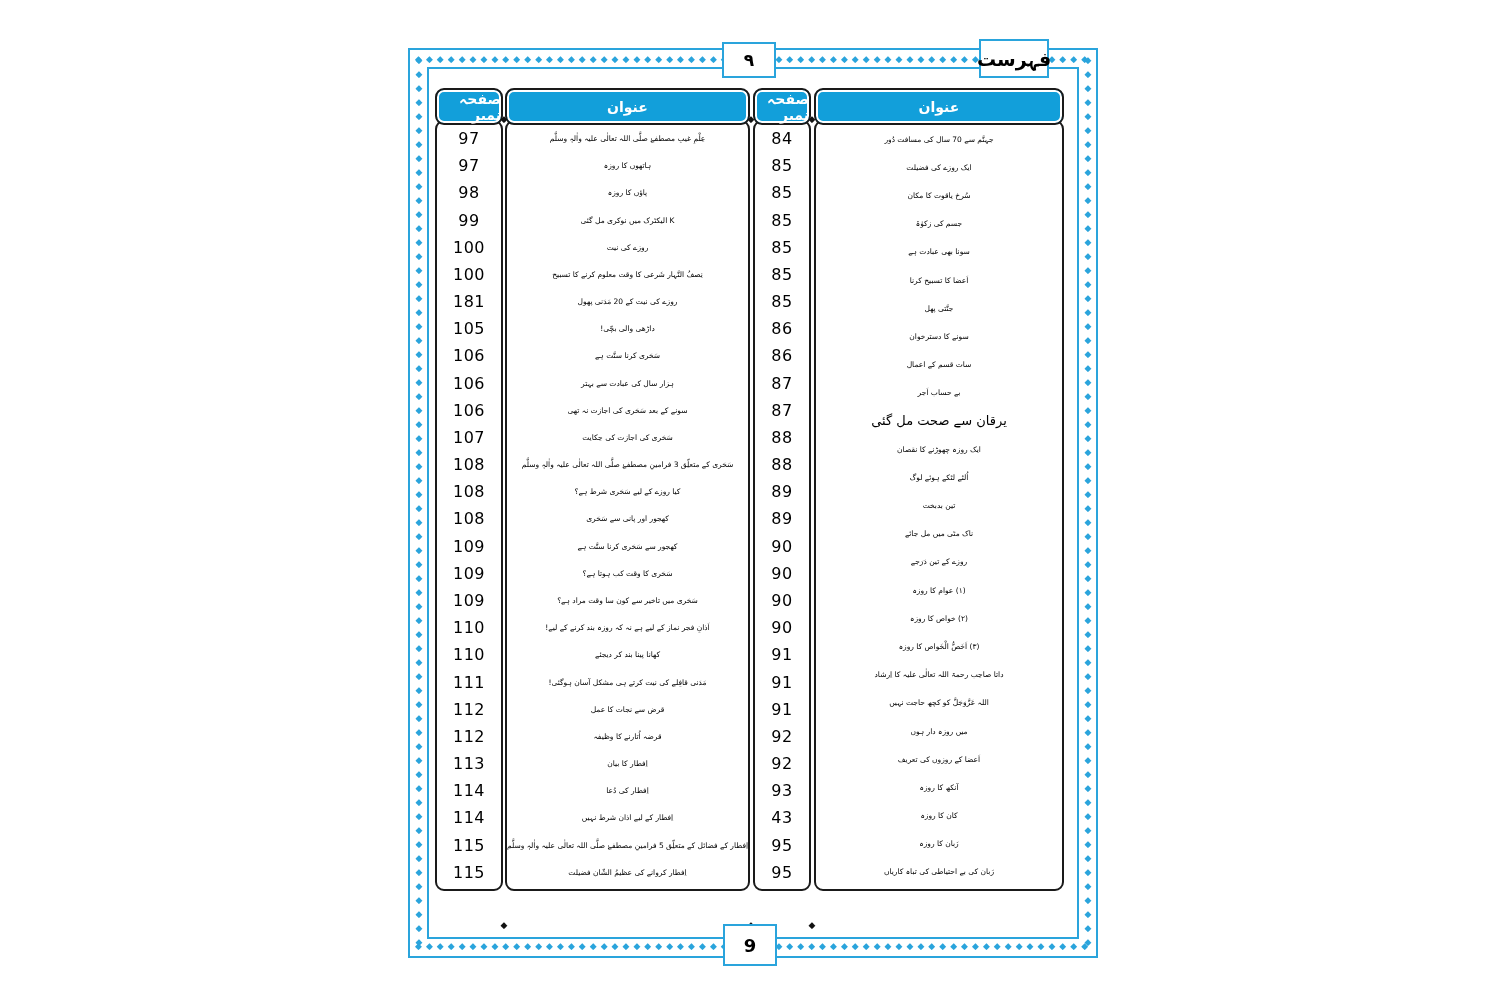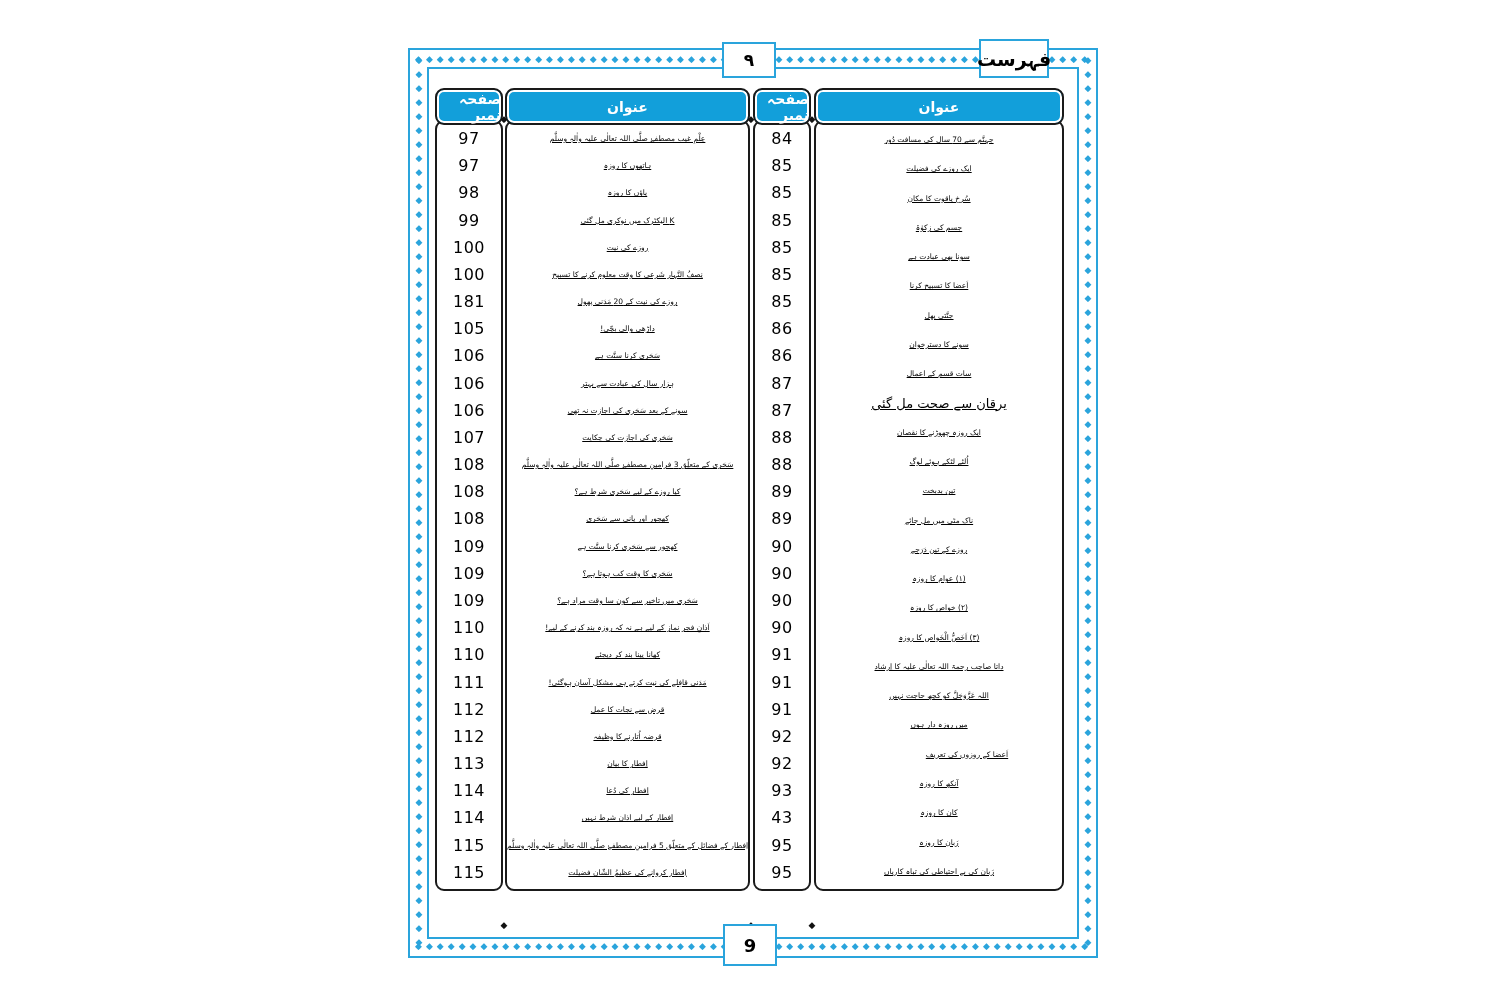--- a/index.html
+++ b/index.html
@@ -35,21 +35,21 @@
     border:2px solid var(--outline);border-radius:9px;z-index:2;
     display:flex;flex-direction:column;justify-content:space-around;padding:3px 0;}
   .col-pn-right,.hdr-pn-right{left:345px;width:58px;}
   .col-ttl-right,.hdr-ttl-right{left:406px;width:250px;}
   .col-pn-left,.hdr-pn-left{left:27px;width:68px;}
   .col-ttl-left,.hdr-ttl-left{left:97px;width:245px;}
 
   .row{flex:1 1 0;display:flex;align-items:center;justify-content:center;min-height:0;}
   .pn-row{font-size:16px;letter-spacing:.5px;}
   .ttl-row{direction:rtl;font-size:14.5px;white-space:nowrap;overflow:hidden;
-    width:100%;padding:0 5px;justify-content:center;text-decoration:underline;}
+    width:100%;padding:0 5px;justify-content:center;}
 
   .jd{position:absolute;color:#111;font-size:9px;line-height:9px;z-index:5;
     transform:translate(-50%,-50%);}
 </style>
 </head>
 <body>
 
 <div class="page">
 
   <div class="b-outer"></div>
@@ -182,31 +182,32 @@
   <div class="body-box col-ttl-right" id="body-ttl-right">
       <div class="row ttl-row" dir="rtl" style="font-size: 7.5px;">جہنَّم سے 70 سال کی مسافت دُور</div>
       <div class="row ttl-row" dir="rtl" style="font-size: 7.5px;">ایک روزے کی فضیلت</div>
       <div class="row ttl-row" dir="rtl" style="font-size: 7.5px;">سُرخ یاقوت کا مکان</div>
       <div class="row ttl-row" dir="rtl" style="font-size: 7.5px;">جسم کی زکوٰۃ</div>
       <div class="row ttl-row" dir="rtl" style="font-size: 7.5px;">سونا بھی عبادت ہے</div>
       <div class="row ttl-row" dir="rtl" style="font-size: 7.5px;">اَعضا کا تسبیح کرنا</div>
       <div class="row ttl-row" dir="rtl" style="font-size: 7.5px;">جنَّتی پھل</div>
       <div class="row ttl-row" dir="rtl" style="font-size: 7.5px;">سونے کا دسترخوان</div>
       <div class="row ttl-row" dir="rtl" style="font-size: 7.5px;">سات قسم کے اعمال</div>
+      <div class="row ttl-row" dir="rtl" style="font-size: 7.5px;">بے حساب اَجر</div>
       <div class="row ttl-row" dir="rtl" style="font-size: 13px;">یرقان سے صحت مل گئی</div>
       <div class="row ttl-row" dir="rtl" style="font-size: 7.5px;">ایک روزہ چھوڑنے کا نقصان</div>
       <div class="row ttl-row" dir="rtl" style="font-size: 7.5px;">اُلٹے لٹکے ہوئے لوگ</div>
       <div class="row ttl-row" dir="rtl" style="font-size: 7.5px;">تین بدبخت</div>
       <div class="row ttl-row" dir="rtl" style="font-size: 7.5px;">ناک مٹی میں مل جائے</div>
       <div class="row ttl-row" dir="rtl" style="font-size: 7.5px;">روزے کے تین دَرَجے</div>
       <div class="row ttl-row" dir="rtl" style="font-size: 7.5px;">(۱) عوام کا روزہ</div>
       <div class="row ttl-row" dir="rtl" style="font-size: 7.5px;">(۲) خواص کا روزہ</div>
       <div class="row ttl-row" dir="rtl" style="font-size: 7.5px;">(۳) اَخَصُّ الْخَواص کا روزہ</div>
       <div class="row ttl-row" dir="rtl" style="font-size: 7.5px;">داتا صاحِب رحمۃ اللہ تعالٰی علیہ کا اِرشاد</div>
       <div class="row ttl-row" dir="rtl" style="font-size: 7.5px;">اللہ عَزَّوَجَلَّ کو کچھ حاجت نہیں</div>
       <div class="row ttl-row" dir="rtl" style="font-size: 7.5px;">میں روزہ دار ہوں</div>
-      <div class="row ttl-row" dir="rtl" style="font-size: 7.5px; margin-left: 28px;">اَعضا کے روزوں کی تعریف</div>
+      <div class="row ttl-row" dir="rtl" style="font-size: 7.5px;">اَعضا کے روزوں کی تعریف</div>
       <div class="row ttl-row" dir="rtl" style="font-size: 7.5px;">آنکھ کا روزہ</div>
       <div class="row ttl-row" dir="rtl" style="font-size: 7.5px;">کان کا روزہ</div>
       <div class="row ttl-row" dir="rtl" style="font-size: 7.5px;">زَبان کا روزہ</div>
       <div class="row ttl-row" dir="rtl" style="font-size: 7.5px;">زَبان کی بے احتیاطی کی تباہ کاریاں</div>
     </div>
 </div>
 
 </body></html>

